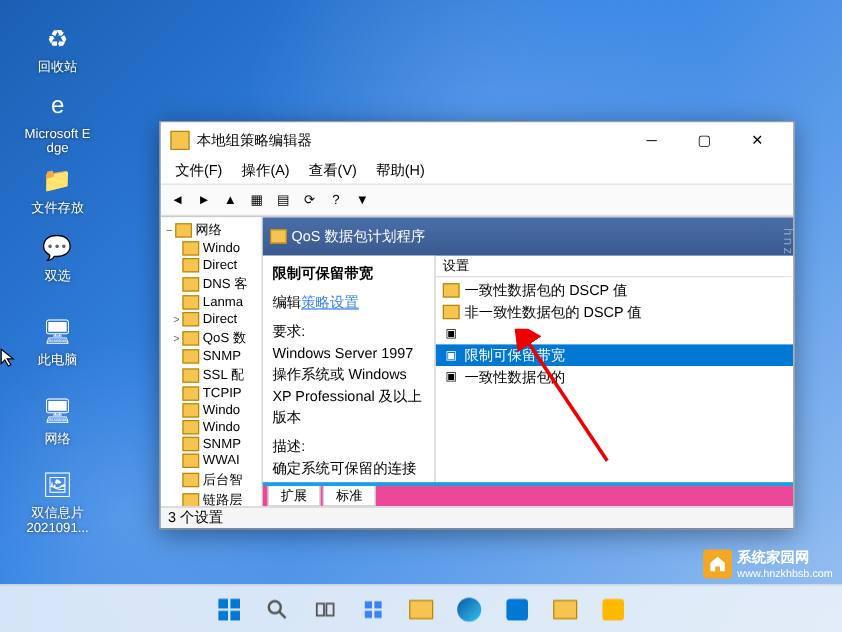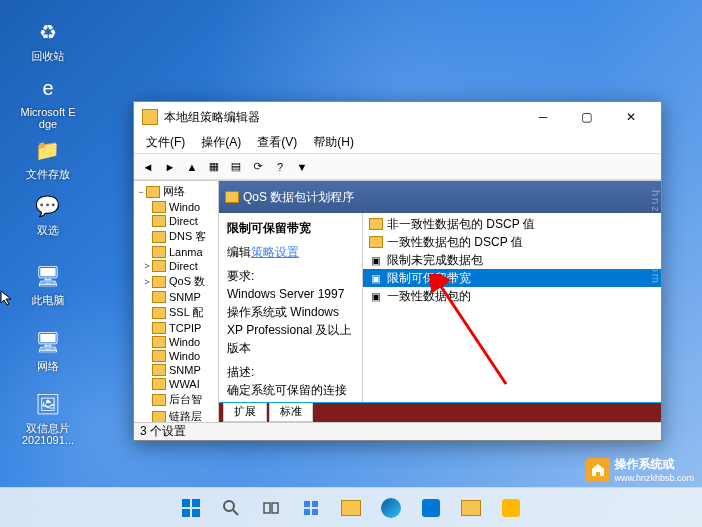--- a/index.html
+++ b/index.html
@@ -40,21 +40,21 @@
 .desc .strong{font-weight:600}
 .desc a{color:#3b82f6;text-decoration:underline;cursor:pointer}
 .desc p{margin-top:6px}
 .settings{flex:1;display:flex;flex-direction:column}
 .col-head{height:18px;border-bottom:1px solid #ddd;padding:0 6px;display:flex;align-items:center;font-size:11px}
 .set-list{flex:1;padding:2px 0;overflow:hidden}
 .set-item{display:flex;align-items:center;padding:1px 6px;cursor:pointer;font-size:11px;height:18px}
 .set-item.sel{background:#0078d4;color:#fff}
 .set-item .si{width:14px;height:14px;margin-right:4px;display:flex;align-items:center;justify-content:center;font-size:10px;flex-shrink:0}
 .set-item .fold2{width:14px;height:12px;background:#f5c451;border:1px solid #b8860b;margin-right:4px;flex-shrink:0}
-.tabs{height:20px;display:flex;border-top:1px solid #0ea5e9;padding:0 4px;background:#7f1d1d}
+.tabs{height:20px;display:flex;border-top:3px solid #0ea5e9;padding:0 4px;background:#ec4899}
 .tab{padding:1px 10px;cursor:pointer;font-size:11px;border:1px solid transparent;border-top:none;background:#fff;border-color:#ccc;margin-right:2px}
 .status{height:18px;border-top:1px solid #ccc;padding:0 6px;display:flex;align-items:flex-start;background:#f5f5f5;font-size:11px}
 
 
 .arrow{position:absolute;pointer-events:none}
 
 
 .taskbar{position:absolute;bottom:0;left:0;right:0;height:40px;background:rgba(240,244,249,0.85);backdrop-filter:blur(10px);display:flex;align-items:center;justify-content:center;gap:4px;border-top:1px solid rgba(0,0,0,0.08)}
 .task-item{width:36px;height:36px;display:flex;align-items:center;justify-content:center;border-radius:4px;cursor:pointer}
 
@@ -223,32 +223,32 @@
       </div>
       <div class="rcontent">
         <div class="desc">
           <div class="strong">限制可保留带宽</div>
           <p><span>编辑</span><a>策略设置</a></p>
           <p><span>要求:</span><br><span>Windows Server 1997 操作系统或 Windows XP Professional 及以上版本</span></p>
           <p><span>描述:</span><br><span>确定系统可保留的连接带宽的百分比。此值限制系统上运行的所有程序的组合带宽保留。</span></p>
 
         </div>
         <div class="settings">
+          <div class="col-head">设置</div>
           <div class="set-list" id="setlist">
               <div class="set-item">
                 <span class="fold2"></span>
-                <span>非一致性数据包的 DSCP 值</span>
+                <span>一致性数据包的 DSCP 值</span>
               </div>
               <div class="set-item">
                 <span class="fold2"></span>
-                <span>一致性数据包的 DSCP 值</span>
+                <span>非一致性数据包的 DSCP 值</span>
               </div>
               <div class="set-item">
                 <span class="si">▣</span>
-                <span>限制未完成数据包</span>
               </div>
               <div class="set-item sel">
                 <span class="si">▣</span>
                 <span>限制可保留带宽</span>
               </div>
               <div class="set-item">
                 <span class="si">▣</span>
                 <span>一致性数据包的</span>
               </div>
             </div>
@@ -276,21 +276,21 @@
 
 <div class="wmt">hnzkhbsb.com</div>
 
 <div class="wm">
   <div class="logo">
     <svg width="16" height="16" viewBox="0 0 16 16">
         <path d="M8 2 L14 7 L14 14 L10 14 L10 10 L6 10 L6 14 L2 14 L2 7 Z" fill="#fff"></path>
       </svg>
   </div>
   <div>
-    <div>操作系统或</div>
+    <div>系统家园网</div>
     <div style="font-size:9px;font-weight:400">www.hnzkhbsb.com</div>
   </div>
 </div>
 
 <div class="taskbar">
   <div class="task-item">
       <svg width="20" height="20" viewBox="0 0 20 20">
         <rect x="1" y="1" width="8" height="8" fill="#0078d4"></rect>
         <rect x="11" y="1" width="8" height="8" fill="#0078d4"></rect>
         <rect x="1" y="11" width="8" height="8" fill="#0078d4"></rect>

